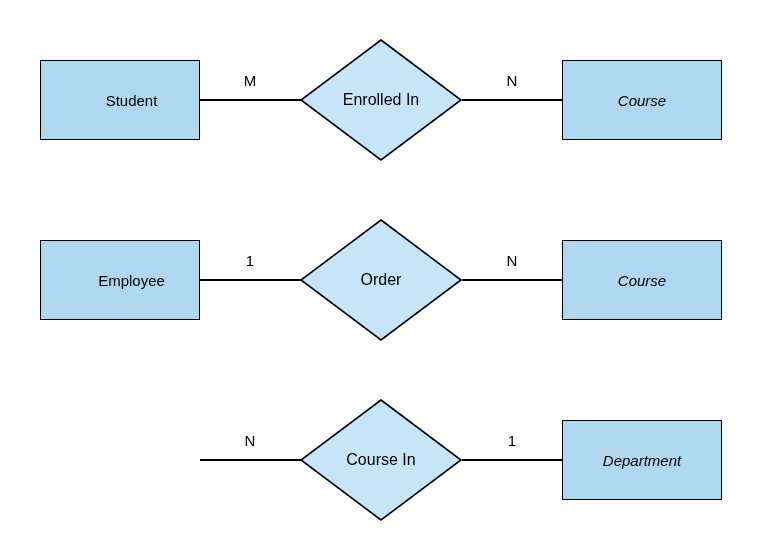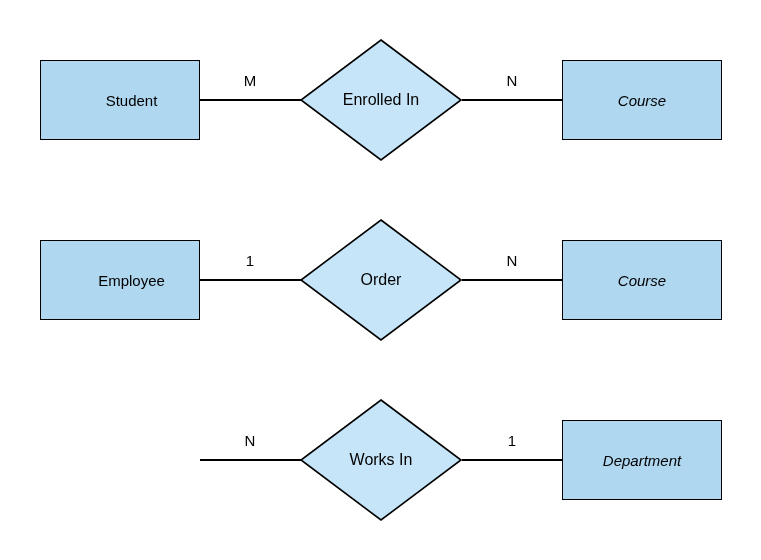--- a/index.html
+++ b/index.html
@@ -141,21 +141,21 @@
     </div>
   </div>
 
   <div class="er-row row-2">
     <div class="connector left"></div>
     <div class="cardinality left">N</div>
     <div class="diamond">
       <svg viewBox="0 0 164 124">
         <polygon points="82,2 162,62 82,122 2,62"></polygon>
       </svg>
-      <span class="diamond-label">Works In</span>
+      <span class="diamond-label">Course In</span>
     </div>
     <div class="cardinality right">1</div>
     <div class="connector right"></div>
     <div class="entity right">
       <span>Department</span>
     </div>
   </div>
 
 </div>
 

